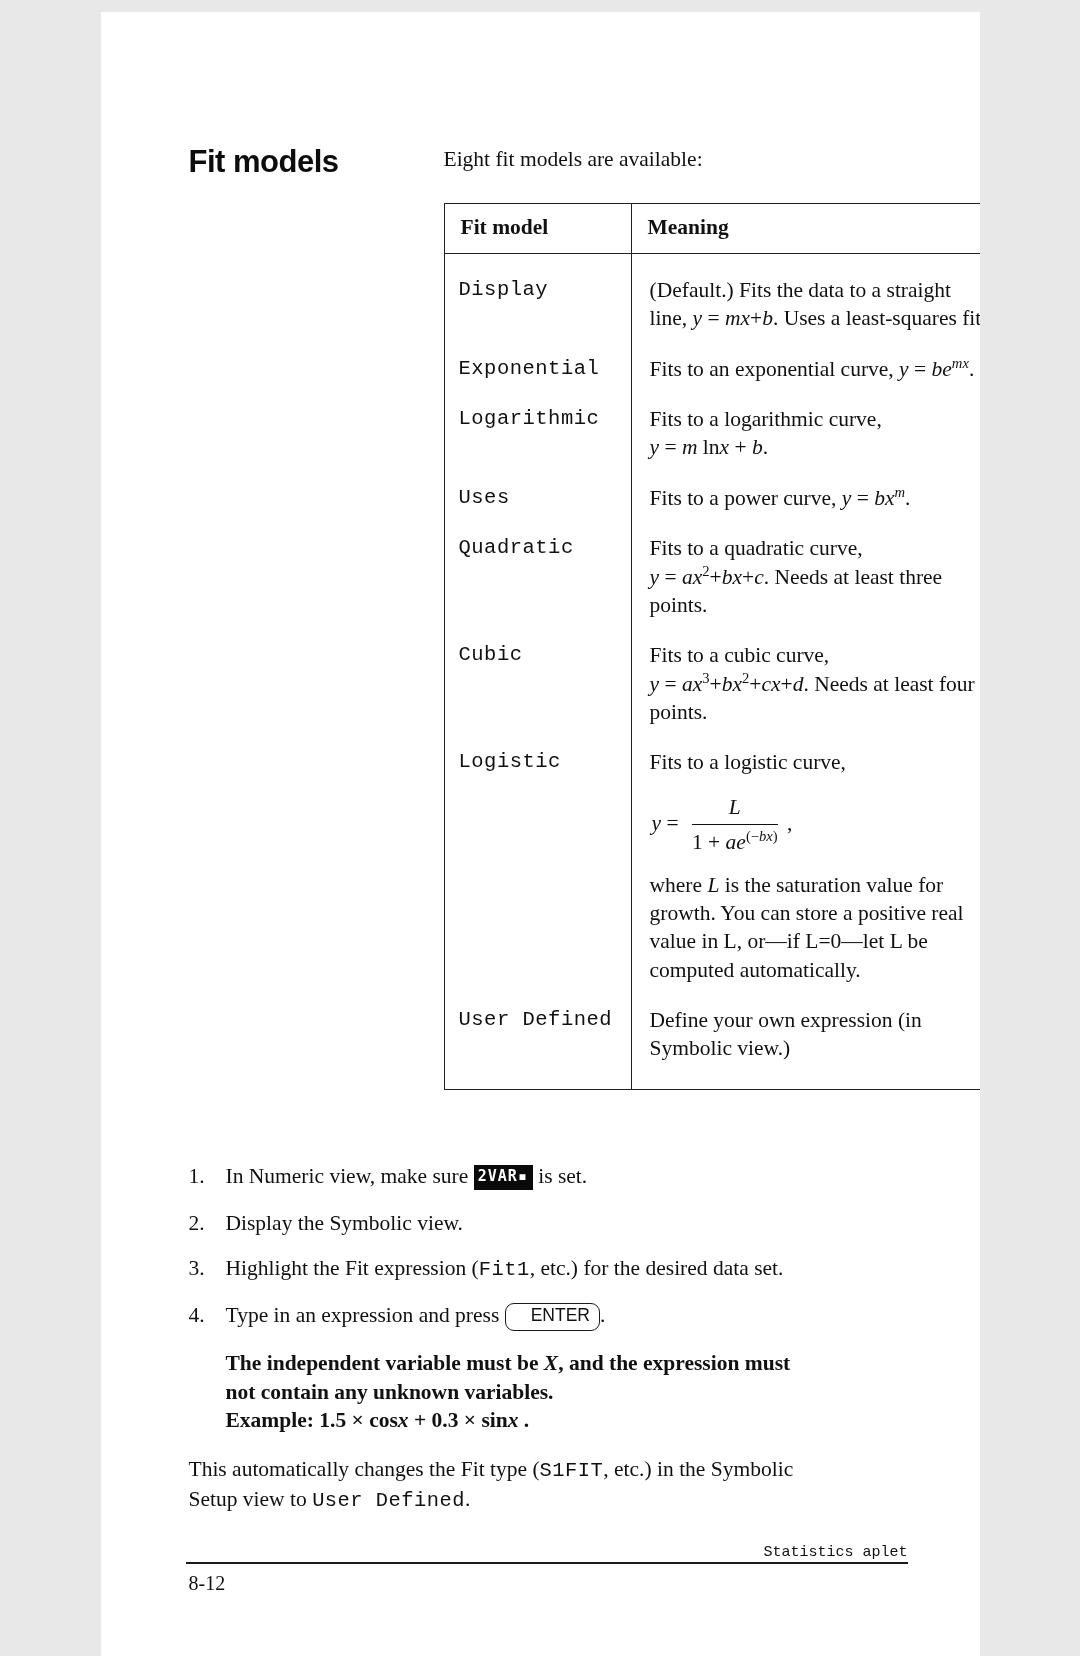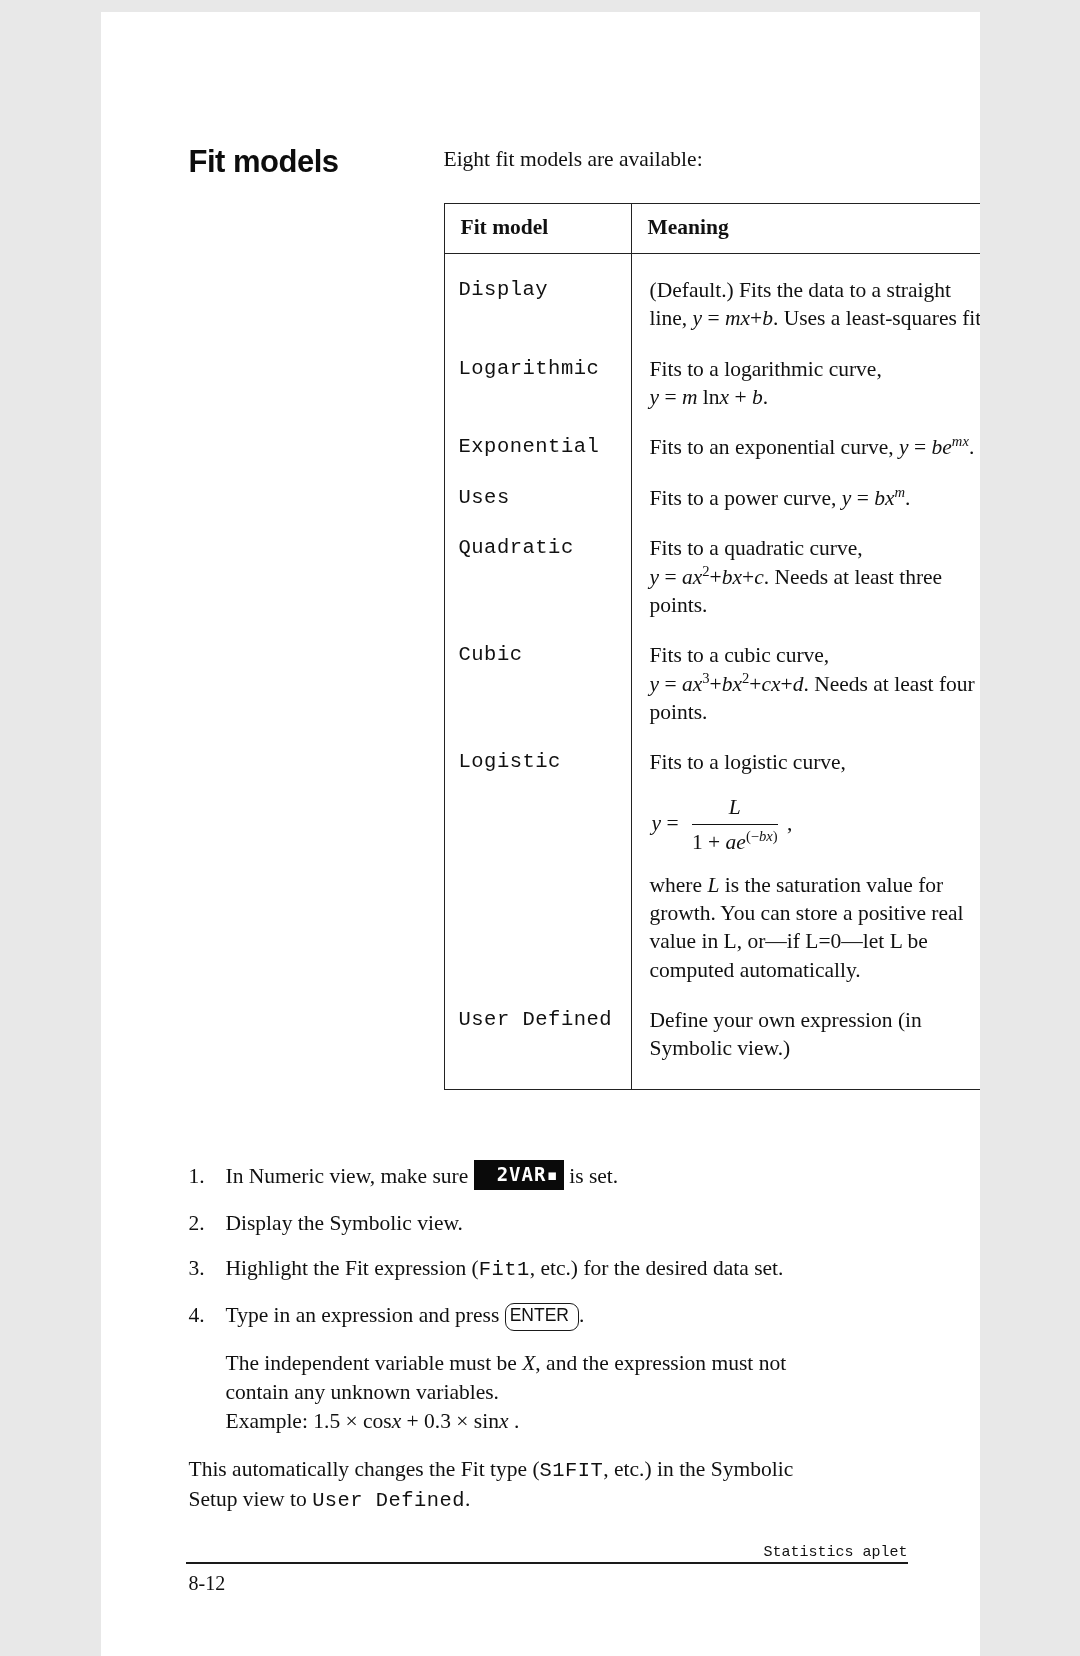--- a/index.html
+++ b/index.html
@@ -81,44 +81,45 @@
   .frac .den { display:block; padding-top:3px; }
   
   .steps { padding-top:4px; }
   .step { display:flex; margin-bottom:17px; font-size:21.5px; line-height:1.32; width:625px; }
   .step-num { flex:0 0 37px; }
   .step-text { flex:1; }
   .note {
     margin:2px 0 20px 37px;
     font-size:21.5px; line-height:1.34;
     width:588px;
+    font-weight:bold;
   }
   .closing {
     font-size:21.5px; line-height:1.34;
     width:625px;
   }
   .mono { font-family:"Liberation Mono", monospace; font-size:0.95em; letter-spacing:0.5px; }
   .menukey {
     display:inline-block;
     background:#0a0a0a;
     color:#ffffff;
     font-family:"DejaVu Sans Mono", monospace;
     font-weight:700;
-    font-size:19px;
+    font-size:15px;
     letter-spacing:1px;
-    padding:2px 5px 3px 23px;
+    padding:2px 5px 3px 4px;
     transform:translateY(-2px);
   }
   .keycap {
     display:inline-block;
     font-family:"Liberation Sans", sans-serif;
     font-size:17.5px;
     border:1.7px solid #1a1a1a;
     border-radius:9px;
-    padding:0 9px 2px 4px;
+    padding:0 9px 2px 25px;
     line-height:1.35;
     transform:translateY(-1px);
   }
   
   .footer-rule {
     position:absolute;
     left:85px; right:72px; top:1550px;
     border-top:2.5px solid #1a1a1a;
   }
   .footer-left {
@@ -153,26 +154,26 @@
             <th class="hdr first">Fit model</th>
             <th class="hdr">Meaning</th>
           </tr>
         </thead>
         <tbody>
             <tr>
               <td class="model-cell">Display</td>
               <td class="meaning-cell">(Default.) Fits the data to a straight line, <i>y</i> = <i>mx</i>+<i>b</i>. Uses a least-squares fit.</td>
             </tr>
             <tr>
+              <td class="model-cell">Exponential</td>
+              <td class="meaning-cell">Fits to an exponential curve, <i>y</i> = <i>be</i><sup><i>mx</i></sup>.</td>
+            </tr>
+            <tr>
               <td class="model-cell">Logarithmic</td>
               <td class="meaning-cell">Fits to a logarithmic curve,<br><i>y</i> = <i>m</i> ln<i>x</i> + <i>b</i>.</td>
-            </tr>
-            <tr>
-              <td class="model-cell">Exponential</td>
-              <td class="meaning-cell">Fits to an exponential curve, <i>y</i> = <i>be</i><sup><i>mx</i></sup>.</td>
             </tr>
             <tr>
               <td class="model-cell">Uses</td>
               <td class="meaning-cell">Fits to a power curve, <i>y</i> = <i>bx</i><sup><i>m</i></sup>.</td>
             </tr>
             <tr>
               <td class="model-cell">Quadratic</td>
               <td class="meaning-cell">Fits to a quadratic curve,<br><i>y</i> = <i>ax</i><sup>2</sup>+<i>bx</i>+<i>c</i>. Needs at least three points.</td>
             </tr>
             <tr>

